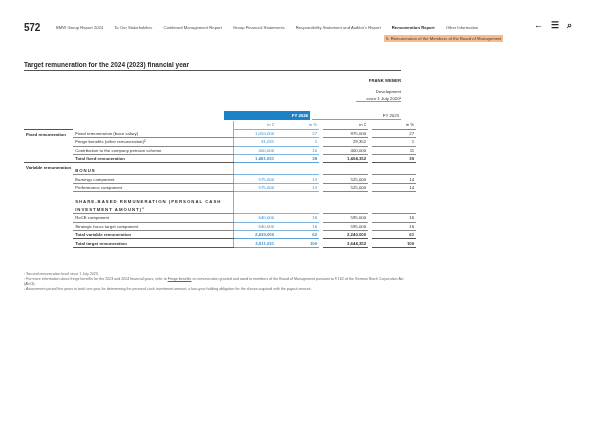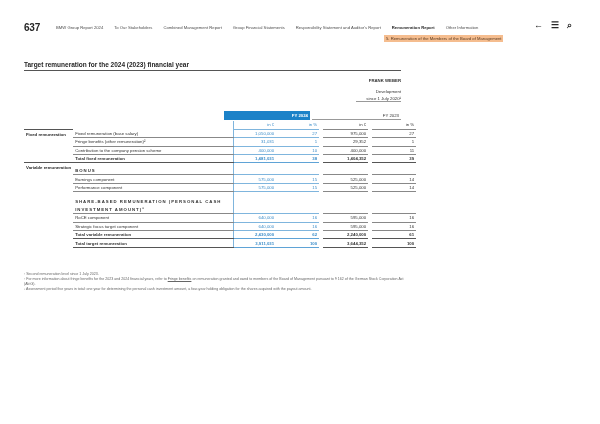--- a/index.html
+++ b/index.html
@@ -44,21 +44,21 @@
   tr.grand td { font-weight: bold; }
   tr.grptop td.grp { border-top: 0.8px solid #555; }
 
   .footnotes { position: absolute; left: 24px; top: 272px; width: 380px; font-size: 3.6px; color: #666; line-height: 5px; }
   .footnotes a { color: #666; text-decoration: underline; }
 </style>
 </head>
 <body>
 
 <div class="topbar">
-  <div class="page-num">637</div>
+  <div class="page-num">572</div>
   <div class="nav">
     <span>BMW Group Report 2024</span>
     <span>To Our Stakeholders</span>
     <span>Combined Management Report</span>
     <span>Group Financial Statements</span>
     <span>Responsibility Statement and Auditor's Report</span>
     <span class="active">Remuneration Report</span>
     <span>Other Information</span>
   </div>
 </div>

